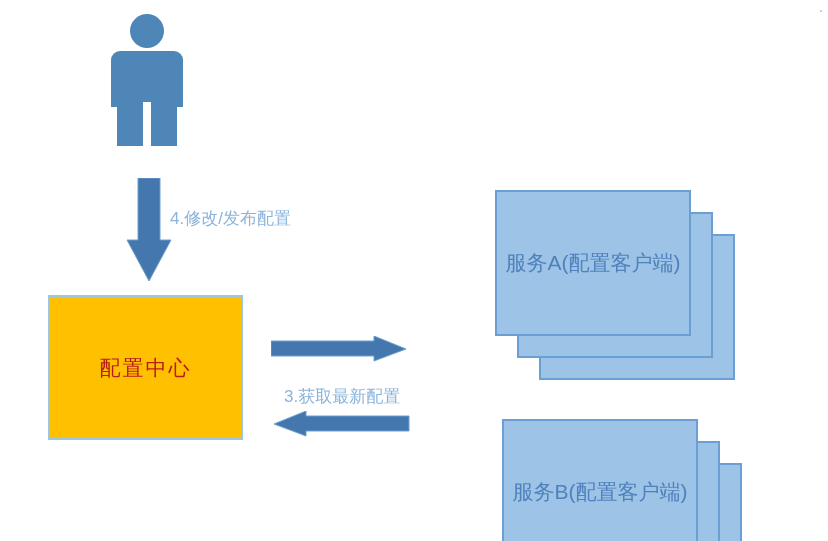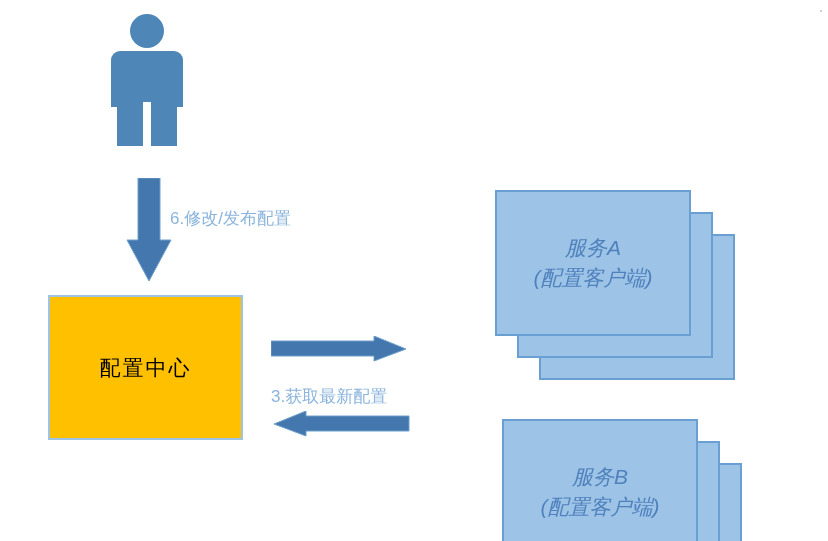--- a/index.html
+++ b/index.html
@@ -92,39 +92,38 @@
     height: 145px;
     background: #FFC000;
     border: 2px solid #9DC3E6;
     box-sizing: border-box;
     display: flex;
     align-items: center;
     justify-content: center;
   }
   .config-center-label {
     font-size: 21px;
-    color: #000000;
+    color: #b91c1c;
     letter-spacing: 2px;
     font-weight: normal;
   }
 
   
   .stack { position: absolute; }
   .stack-layer {
     position: absolute;
     background: #9DC3E6;
     border: 2px solid #6A9FD4;
     box-sizing: border-box;
   }
   .stack-front {
     display: flex;
-    flex-direction: column;
+    flex-direction: row;
     align-items: center;
     justify-content: center;
-    font-style: italic;
   }
   .svc-line {
     color: #4F81BD;
     font-size: 21px;
     line-height: 1.45;
     white-space: nowrap;
   }
 
   
   .step-label {
@@ -156,33 +155,33 @@
     <div class="person-leg-l"></div>
     <div class="person-leg-r"></div>
     <div class="person-gap"></div>
   </div>
 
   <div class="arrow-down">
     <svg class="arrow-svg" width="46" height="104" viewBox="0 0 46 104" xmlns="http://www.w3.org/2000/svg">
       <polygon points="12,0 34,0 34,62 45,62 23,103 1,62 12,62" fill="#4377AE" stroke="#6FA0CC" stroke-width="1"></polygon>
     </svg>
   </div>
-  <div class="step-label" style="left:170px; top:207px;">6.修改/发布配置</div>
+  <div class="step-label" style="left:170px; top:207px;">4.修改/发布配置</div>
 
   <div class="config-center">
     <div class="config-center-label">配置中心</div>
   </div>
 
   <div class="arrow-h" style="left:271px; top:336px; width:136px; height:26px;">
     <svg class="arrow-svg" width="136" height="26" viewBox="0 0 136 26" xmlns="http://www.w3.org/2000/svg">
       <polygon points="0,5 103,5 103,0 135,13 103,25 103,20 0,20" fill="#4377AE" stroke="#6FA0CC" stroke-width="1"></polygon>
     </svg>
   </div>
 
-  <div class="step-label" style="left:271px; top:385px;text-align:center;">3.获取最新配置</div>
+  <div class="step-label" style="left:284px; top:385px;text-align:center;">3.获取最新配置</div>
   <div class="arrow-h" style="left:274px; top:411px; width:136px; height:26px;">
     <svg class="arrow-svg" width="136" height="26" viewBox="0 0 136 26" xmlns="http://www.w3.org/2000/svg">
       <polygon points="135,5 32,5 32,0 0,13 32,25 32,20 135,20" fill="#4377AE" stroke="#6FA0CC" stroke-width="1"></polygon>
     </svg>
   </div>
 
   <div class="stack" style="left:495px; top:190px; width:245px; height:196px;">
     <div class="stack-layer" style="left:44px; top:44px; width:196px; height:146px;"></div>
     <div class="stack-layer" style="left:22px; top:22px; width:196px; height:146px;"></div>
     <div class="stack-layer stack-front" style="left:0px; top:0px; width:196px; height:146px;">

